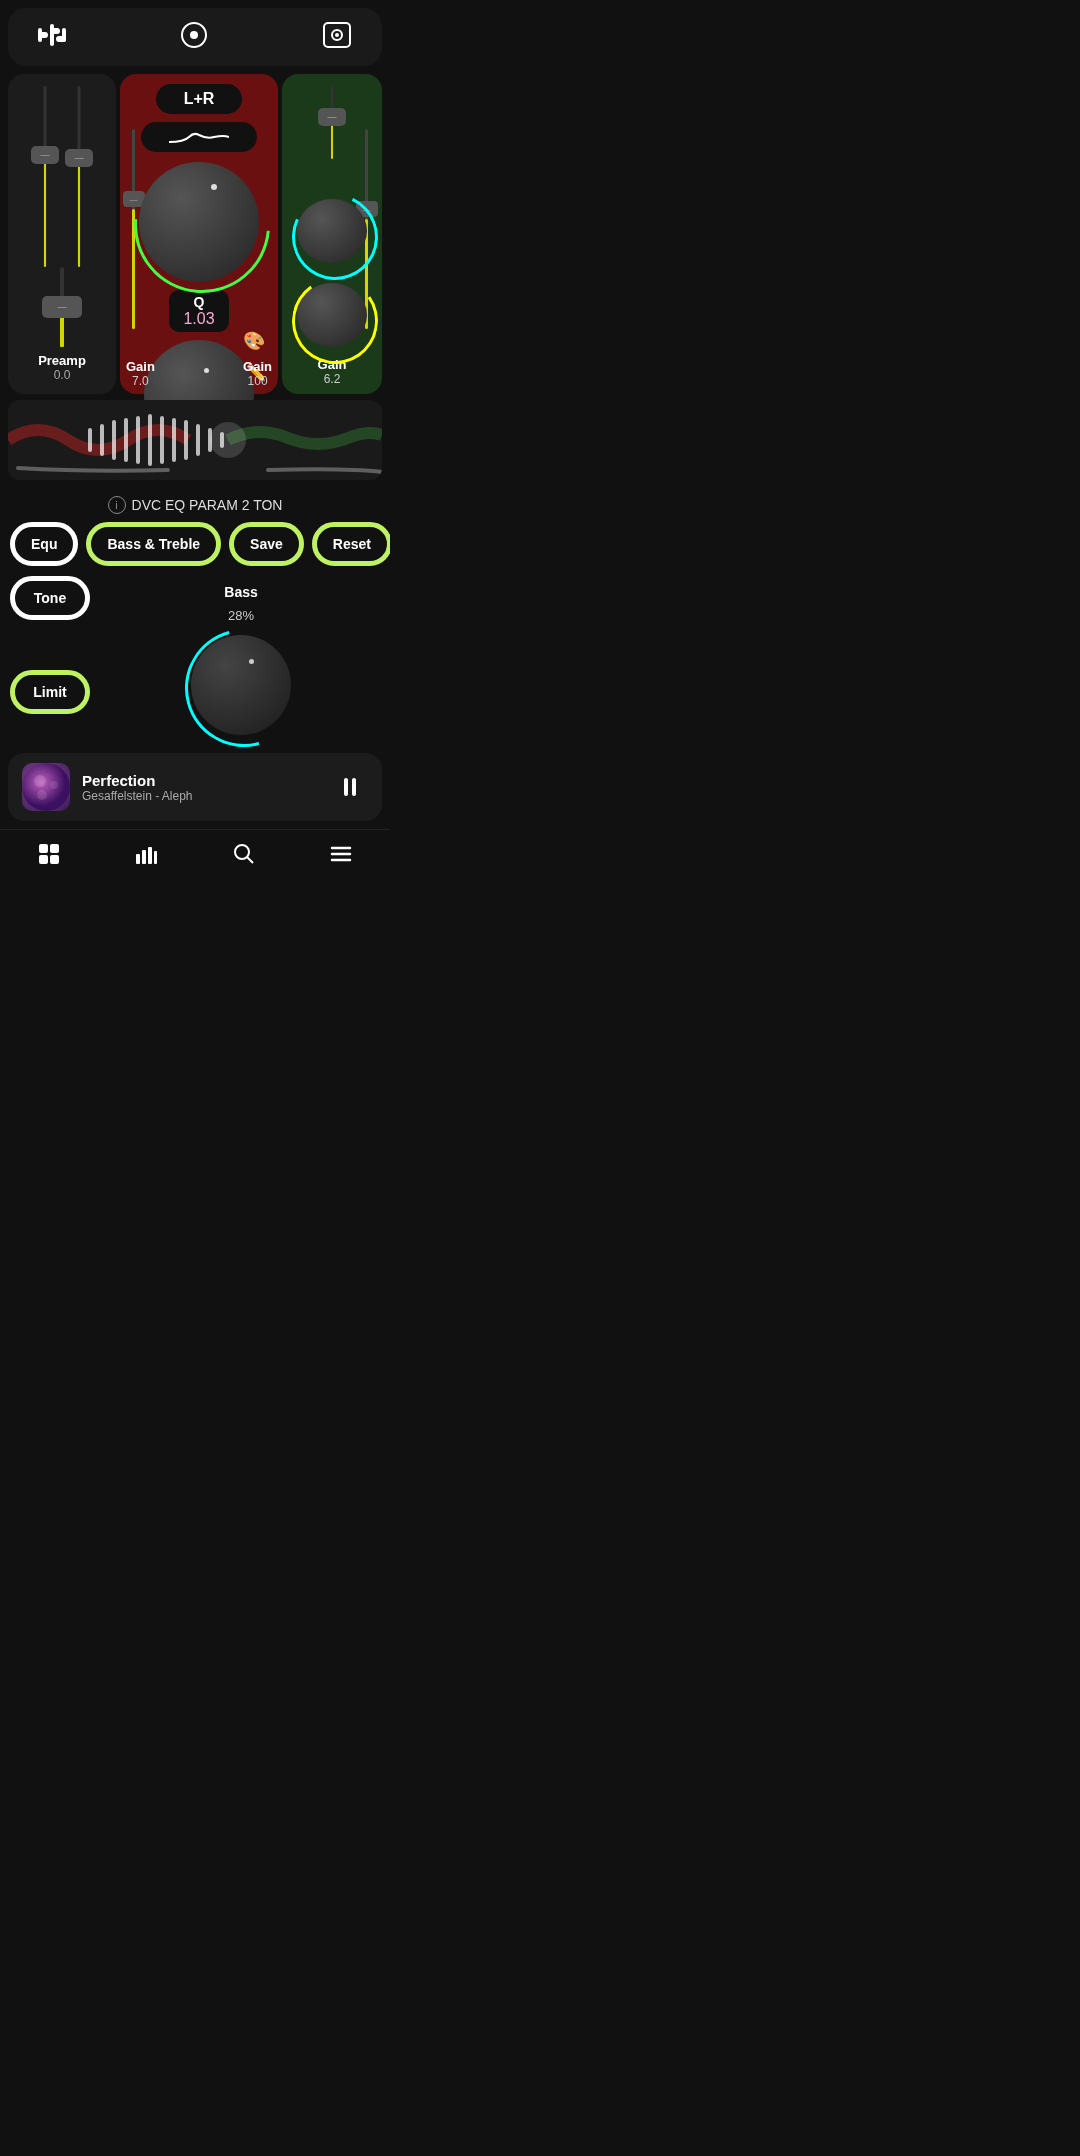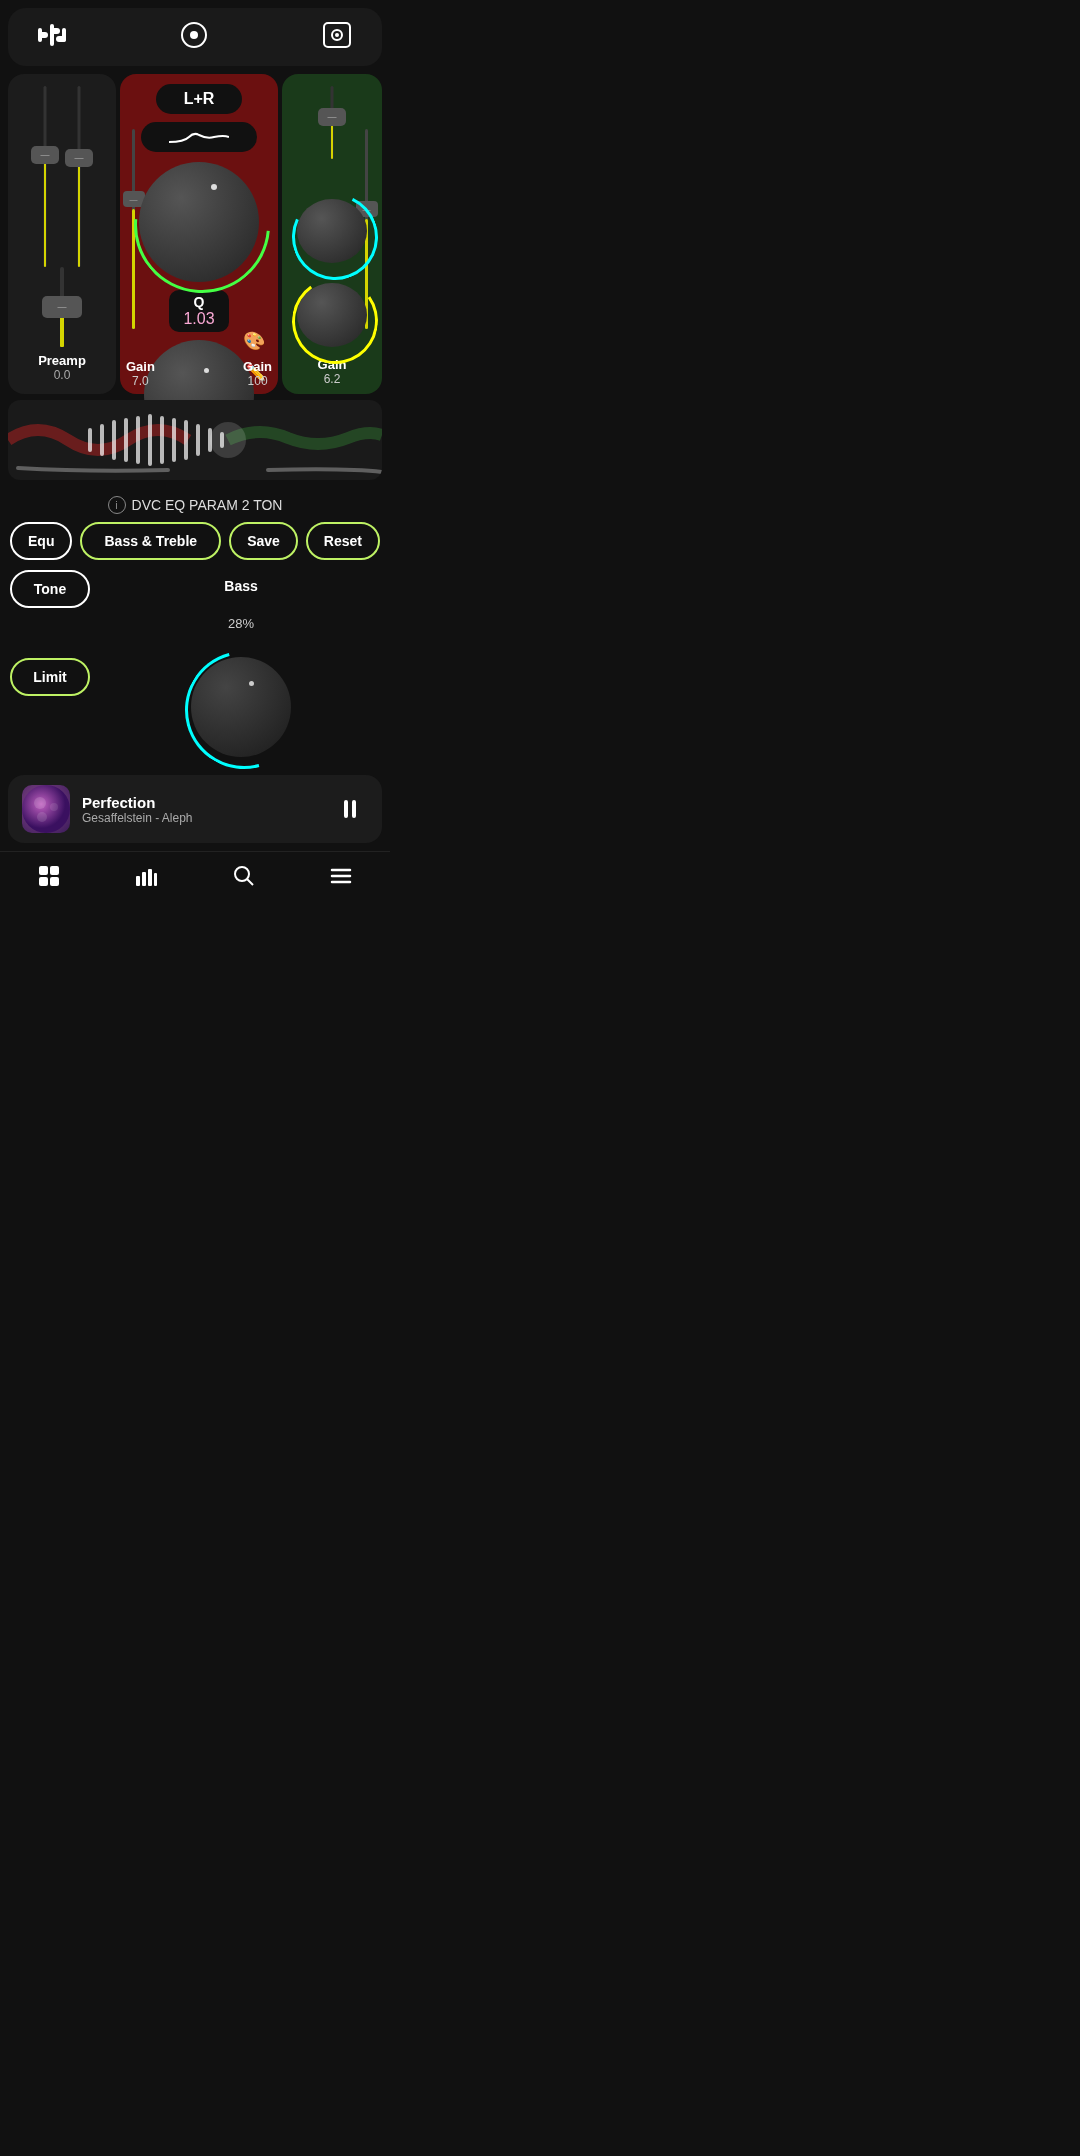--- a/index.html
+++ b/index.html
@@ -361,21 +361,21 @@
     }
 
     
     .button-row {
       display: flex;
       gap: 8px;
       padding: 0 10px 10px;
       align-items: center;
     }
     .btn-pill {
-      border: 2px solid #bef264;
+      border: 5px solid #bef264;
       border-radius: 22px;
       padding: 9px 16px;
       font-size: 14px;
       color: #fff;
       background: transparent;
       font-weight: 600;
       white-space: nowrap;
     }
     .btn-pill.active {
       border-color: #fff;
@@ -399,21 +399,21 @@
       display: flex;
       flex: 1;
       justify-content: space-around;
       align-items: flex-start;
       padding-top: 8px;
     }
     .tone-knob-group {
       display: flex;
       flex-direction: column;
       align-items: center;
-      gap: 22px;
+      gap: 8px;
     }
     .tone-knob-label {
       font-size: 14px;
       font-weight: bold;
     }
     .tone-knob-pct {
       font-size: 13px;
       color: #ccc;
     }
     .tone-knob {

